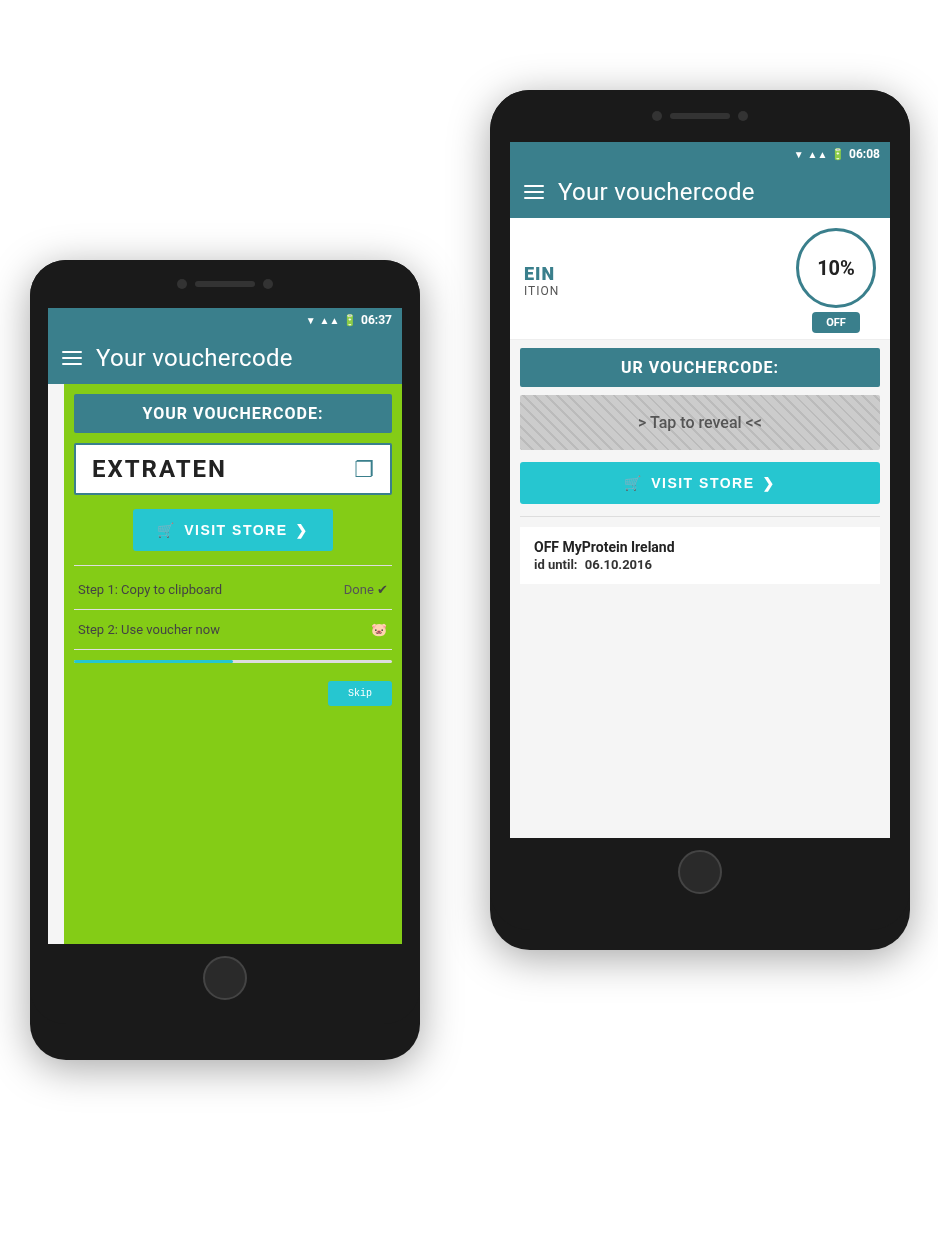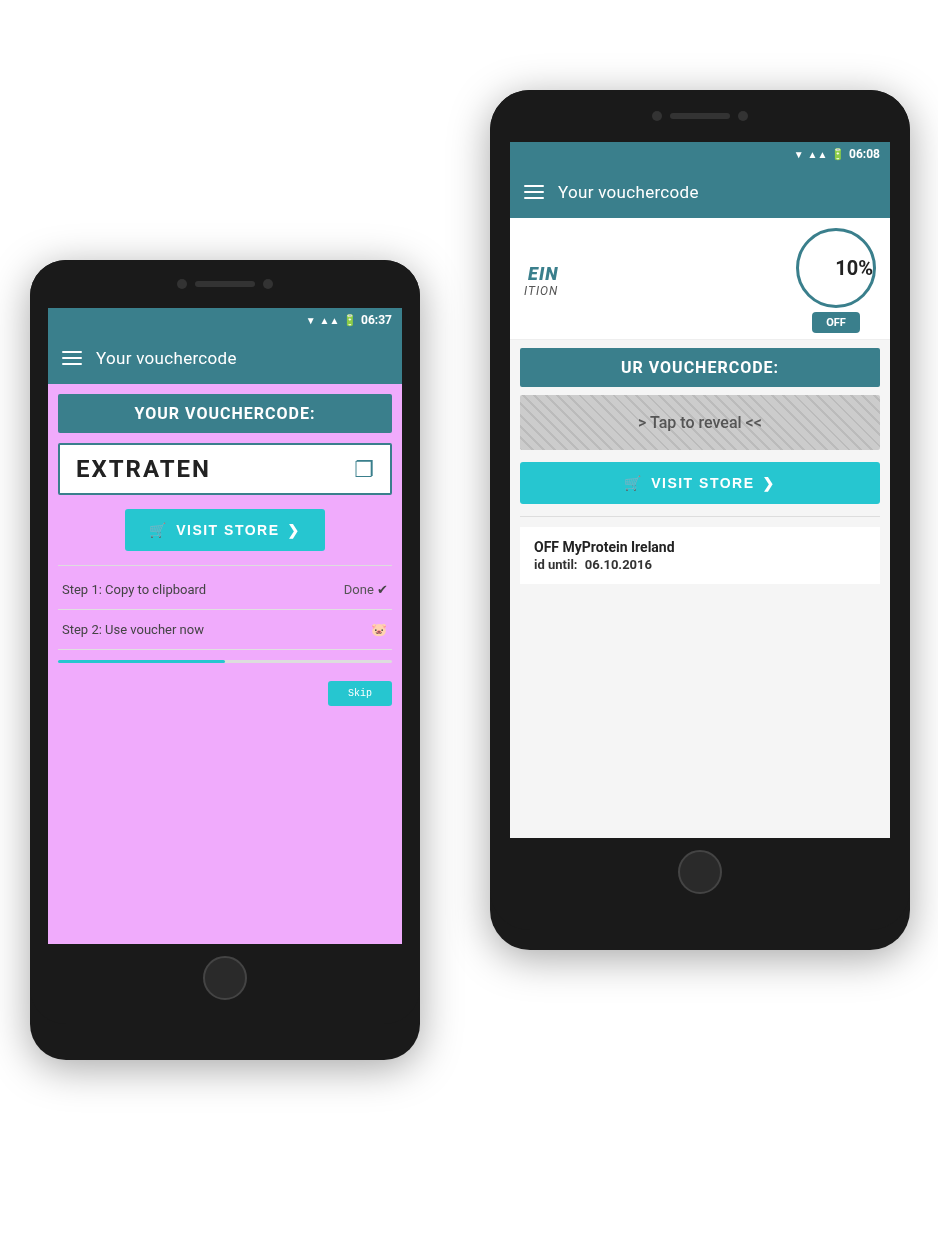--- a/index.html
+++ b/index.html
@@ -131,32 +131,33 @@
       padding: 0 14px;
       gap: 14px;
     }
     .app-bar .hamburger {
       display: flex; flex-direction: column; gap: 4px; cursor: pointer;
     }
     .app-bar .hamburger span {
       display: block; width: 20px; height: 2px; background: #fff; border-radius: 1px;
     }
     .app-bar .app-title {
-      font-size: 17px;
+      font-size: 24px;
       font-weight: 400;
       color: #fff;
       letter-spacing: 0.3px;
     }
 
     
     .screen-content {
       padding: 12px;
-      background: #f0abfc;
+      background: #84cc16;
       height: calc(100% - 76px);
       overflow: hidden;
+      margin-left: 16px;
     }
 
     
     .voucher-header-banner {
       background: #3a7f8c;
       color: #fff;
       text-align: center;
       font-size: 16px;
       font-weight: 700;
       letter-spacing: 1px;
@@ -270,21 +271,21 @@
       background: #26c6d0;
       border-radius: 2px;
       width: 50%;
     }
     .discount-circle {
       width: 80px; height: 80px;
       border-radius: 50%;
       border: 3px solid #3a7f8c;
       display: flex;
       flex-direction: column;
-      align-items: flex-end;
+      align-items: center;
       justify-content: center;
     }
     .discount-pct {
       font-size: 20px;
       font-weight: 700;
       color: #222;
     }
     .discount-off-badge {
       background: #3a7f8c;
       color: #fff;
@@ -343,21 +344,21 @@
     <div class="app-bar">
       <div class="hamburger">
         <span></span>
         <span></span>
         <span></span>
       </div>
       <span class="app-title">Your vouchercode</span>
     </div>
 
     <div style="background:#fff; display:flex; align-items:center; justify-content:space-between; padding: 10px 14px 6px; border-bottom:1px solid #eee;">
-      <div style="font-size:18px; font-weight:900; color:#3a7f8c; font-style:italic; letter-spacing:1px;text-align:right;">
+      <div style="font-size:18px; font-weight:900; color:#3a7f8c; letter-spacing:1px;">
         <span>EIN</span>
         <span style="color:#555; font-size:12px; font-weight:400; display:block;">ITION</span>
       </div>
       <div style="display:flex; flex-direction:column; align-items:center;">
         <div class="discount-circle">
           <span class="discount-pct">10%</span>
         </div>
         <div class="discount-off-badge">OFF</div>
       </div>
     </div>

